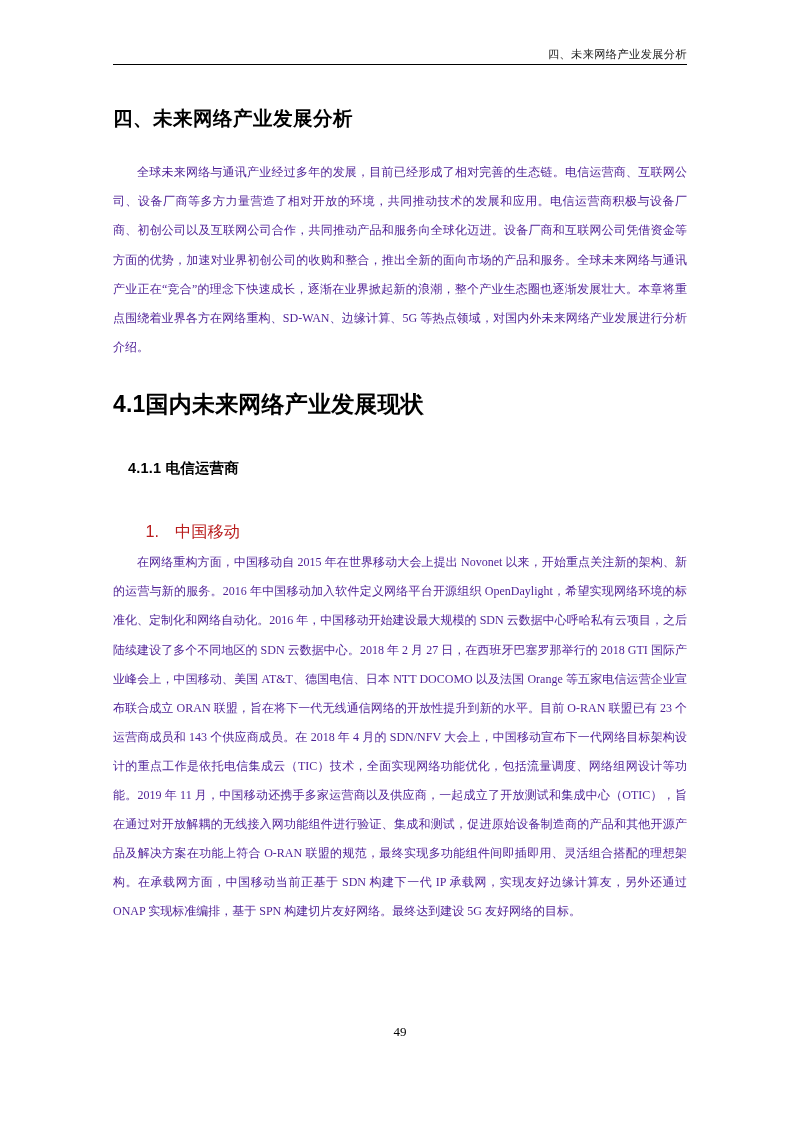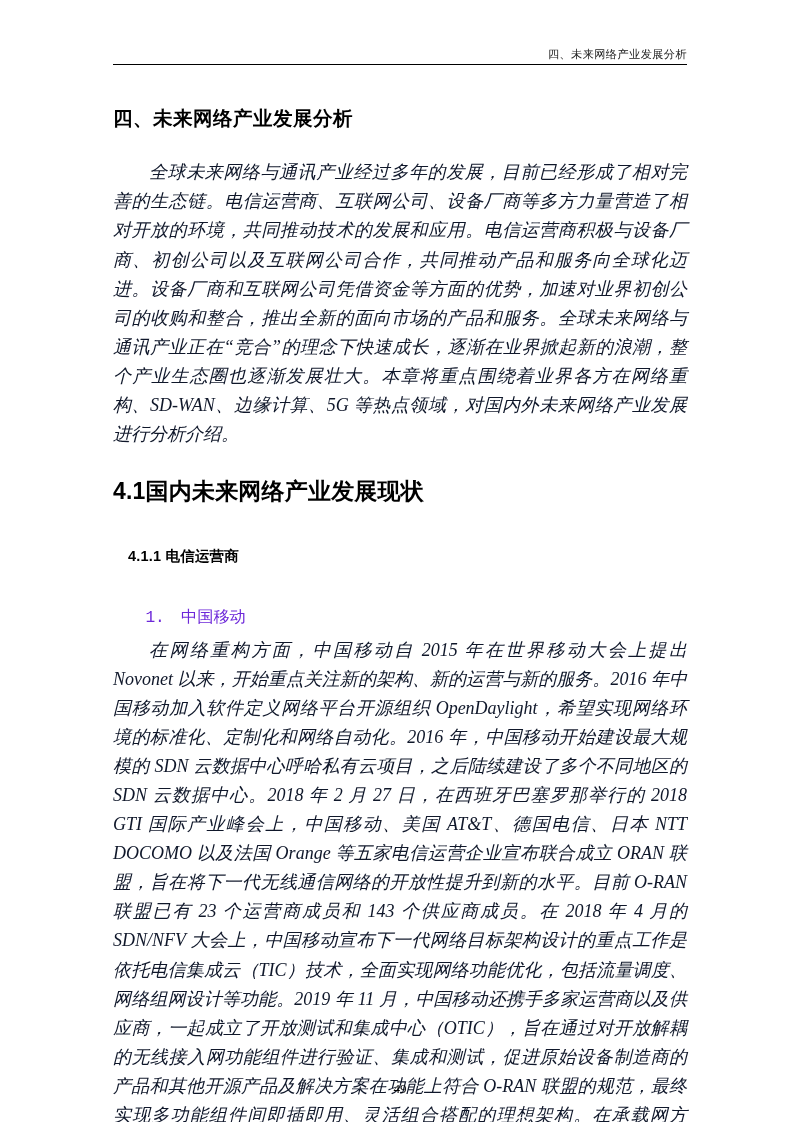--- a/index.html
+++ b/index.html
@@ -86,54 +86,53 @@
     margin: 15px;
     padding: 0;
     letter-spacing: 0.2px;
     line-height: 1.5;
     color: #000000;
   }
 
   
   p.body-par {
     font-family: "Liberation Serif", "DejaVu Serif", serif;
-    font-size: 18px;
+    font-size: 12px;
     line-height: 29.1px;
     margin: 0;
     padding: 0;
     text-align: justify;
     text-justify: inter-ideograph;
     text-indent: 2em;
-    color: #0f172a;
+    color: #4c1d95;
     word-break: break-word;
-    font-style: italic;
   }
 
   p.list-par {
-    font-family: Liberation Mono, monospace;
+    font-family: Liberation Sans, sans-serif;
     font-size: 16.2px;
     line-height: 29.1px;
     margin: 0;
     padding: 0;
     text-indent: 2em;
-    color: #6d28d9;
+    color: #b91c1c;
   }
 
   
   .sp-after-h1   { height: 25px; }
   .sp-after-p1   { height: 25px; }
   .sp-after-h2   { height: 22px; }
   .sp-after-h3   { height: 22px; }
   .sp-after-list { height: 2px; }
 
   
   .footer-zone {
     position: absolute;
     left: 113px;
-    top: 1079px;
+    top: 1022px;
     width: 574px;
     text-align: center;
   }
   .page-number {
     font-family: "Liberation Serif", "DejaVu Serif", serif;
     font-size: 13px;
     color: #000000;
     line-height: 1.2;
   }
 </style>

